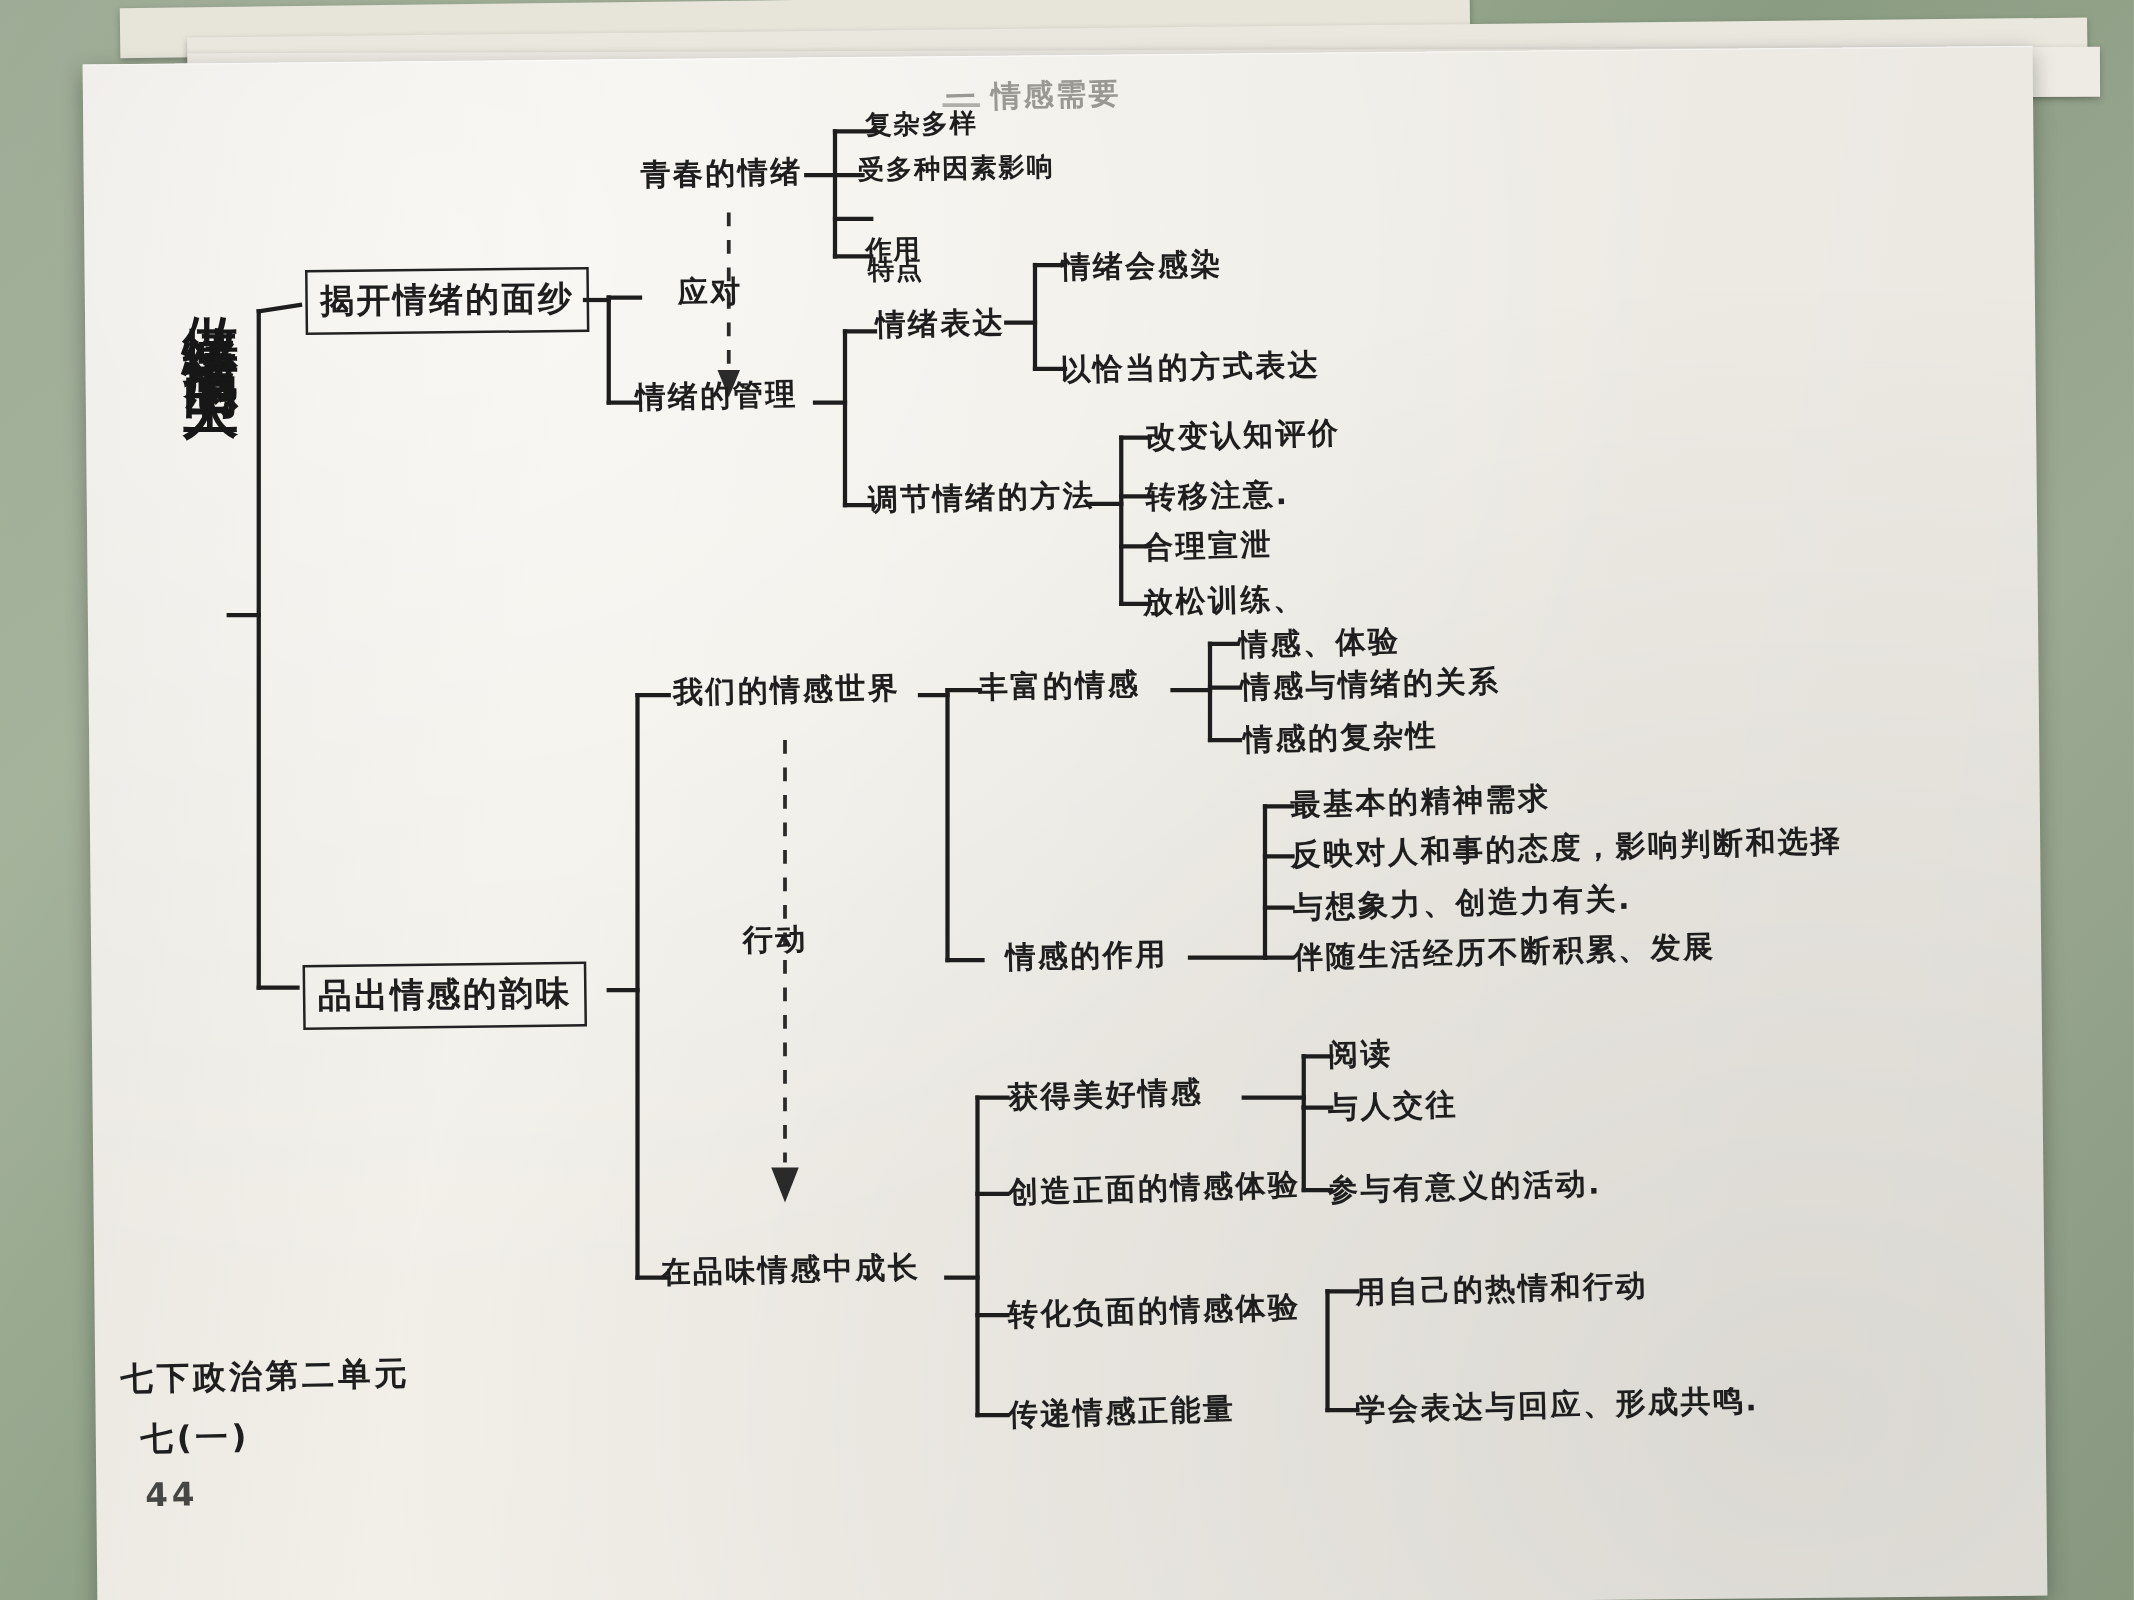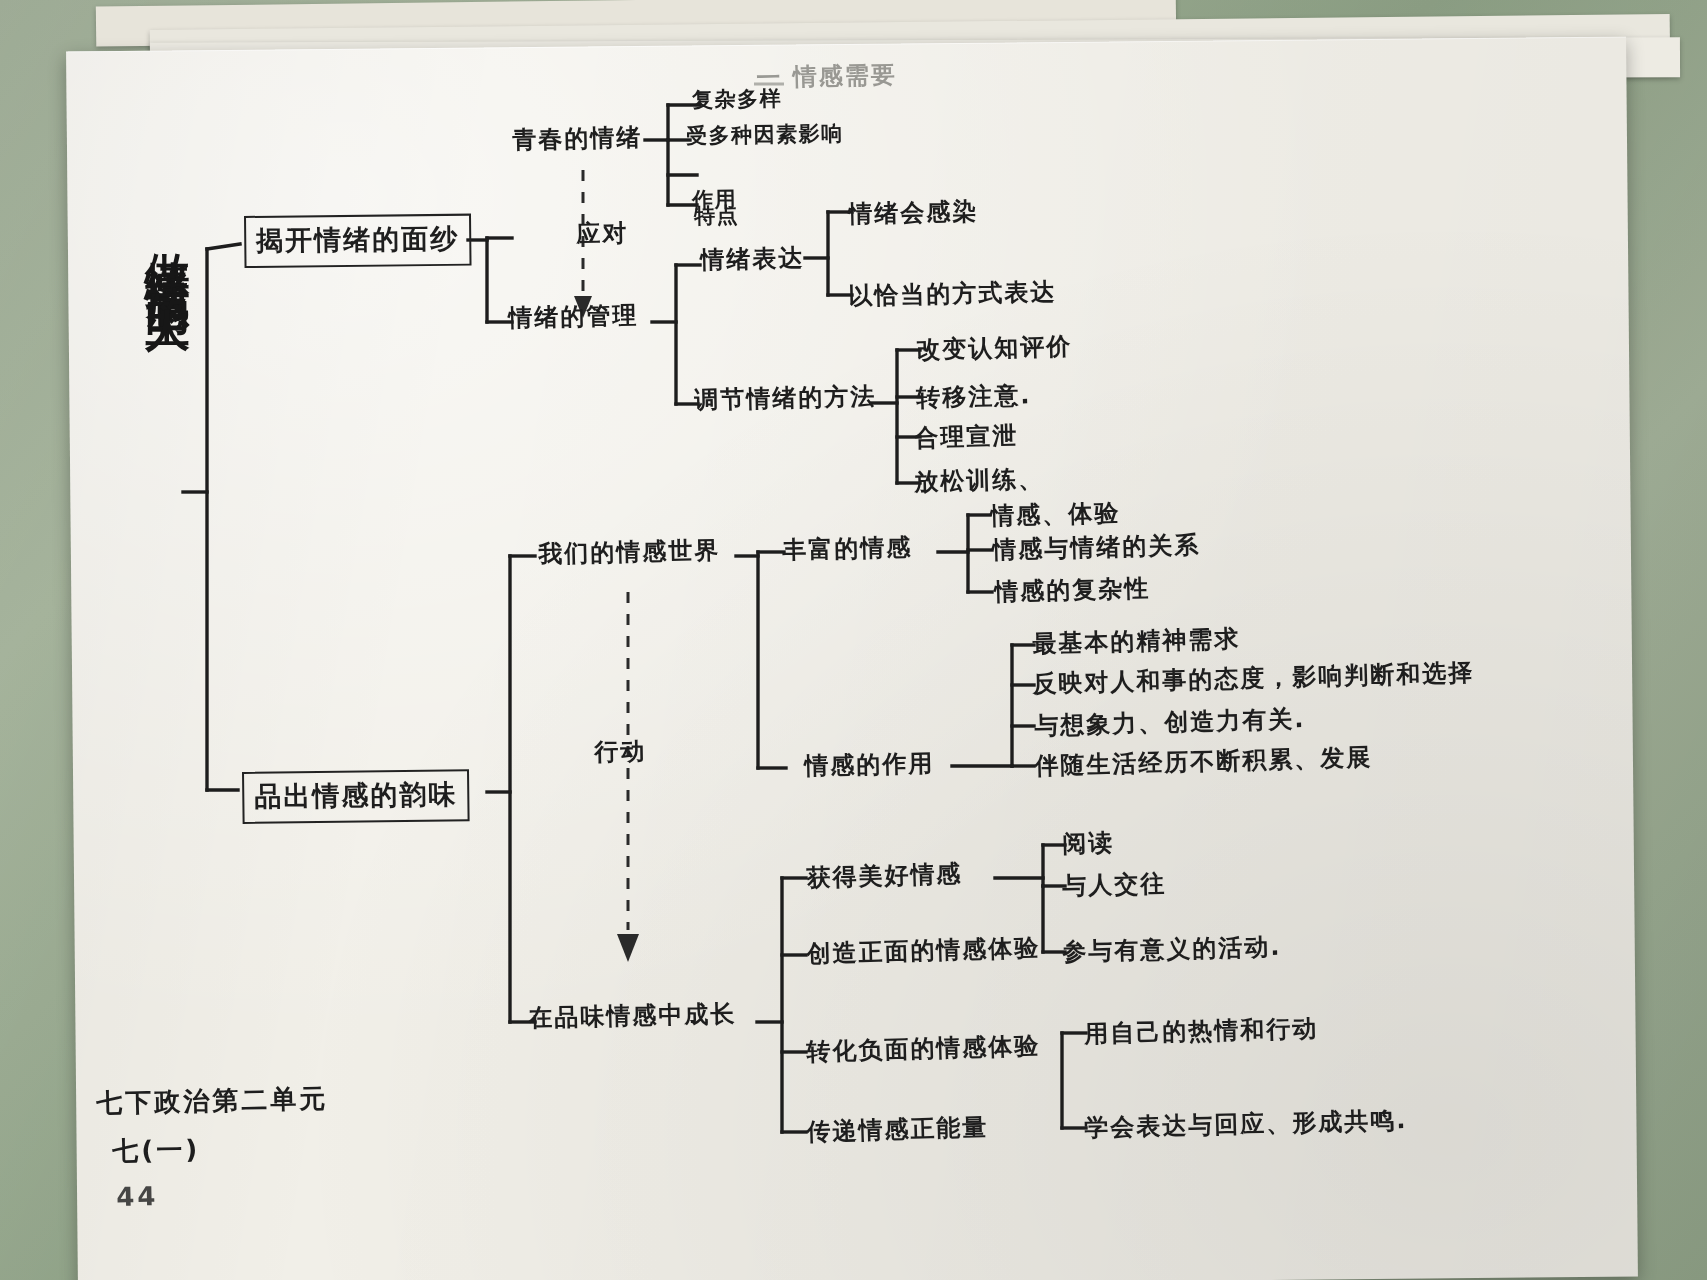--- a/index.html
+++ b/index.html
@@ -167,21 +167,21 @@
 <div class="hw lg boxed" style="left:242px;top:772px;transform:rotate(-0.7deg);">品出情感的韵味</div>
 
 <div class="hw md faint" style="left:756px;top:62px;transform:rotate(-1.4deg);">一 情感需要</div>
 
 <div class="hw md" style="left:512px;top:124px;transform:rotate(-1.2deg);">青春的情绪</div>
 <div class="hw sm" style="left:692px;top:86px;transform:rotate(-1deg);">复杂多样</div>
 <div class="hw sm" style="left:686px;top:122px;transform:rotate(-1deg);">受多种因素影响</div>
 <div class="hw sm" style="left:692px;top:158px;transform:rotate(-1deg);margin-top:28px;">作用</div>
 <div class="hw sm" style="left:694px;top:202px;transform:rotate(-1deg);">特点</div>
 
-<div class="hw md" style="left:576px;top:218px;transform:rotate(-1deg);">应对</div>
+<div class="hw md" style="left:542px;top:218px;transform:rotate(-1deg);">应对</div>
 
 <div class="hw md" style="left:508px;top:302px;transform:rotate(-1.2deg);">情绪的管理</div>
 
 <div class="hw md" style="left:700px;top:244px;transform:rotate(-1.2deg);">情绪表达</div>
 <div class="hw md" style="left:848px;top:198px;transform:rotate(-1.2deg);">情绪会感染</div>
 <div class="hw md" style="left:848px;top:280px;transform:rotate(-1.2deg);">以恰当的方式表达</div>
 
 <div class="hw md" style="left:694px;top:384px;transform:rotate(-1.2deg);">调节情绪的方法</div>
 <div class="hw md" style="left:916px;top:334px;transform:rotate(-1.4deg);">改变认知评价</div>
 <div class="hw md" style="left:916px;top:382px;transform:rotate(-1.4deg);">转移注意.</div>

